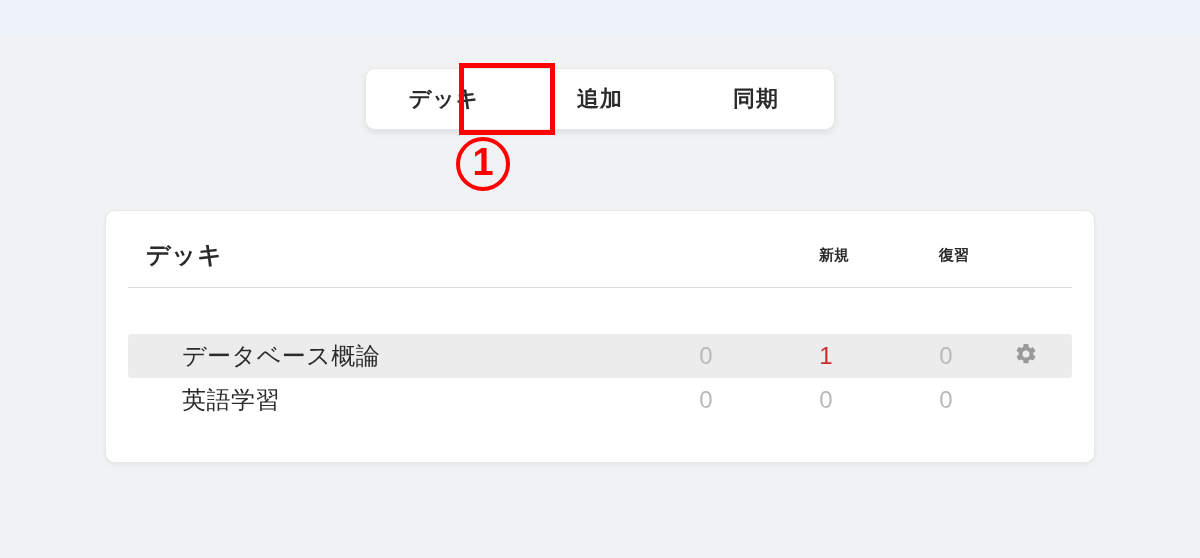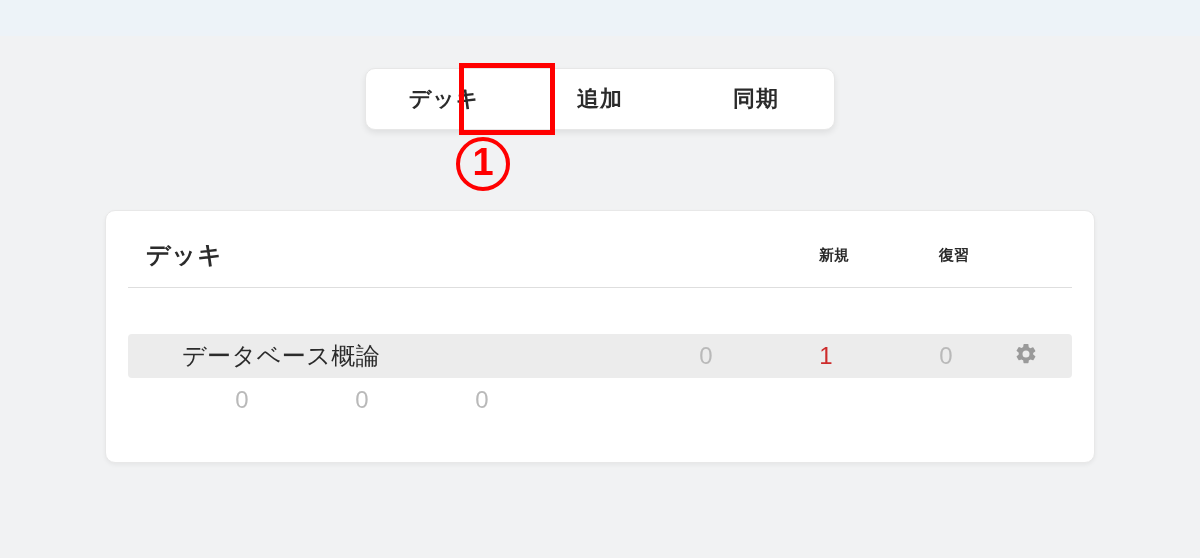--- a/index.html
+++ b/index.html
@@ -166,20 +166,21 @@
       <div class="gear">
         <span>
           <svg viewBox="0 0 24 24">
               <path d="M19.14 12.94a7.14 7.14 0 0 0 .06-.94 7.14 7.14 0 0 0-.06-.94l2.03-1.58a.5.5 0 0 0 .12-.64l-1.92-3.32a.5.5 0 0 0-.6-.22l-2.39.96a7.03 7.03 0 0 0-1.62-.94l-.36-2.54A.5.5 0 0 0 14 2h-4a.5.5 0 0 0-.49.42l-.36 2.54c-.58.24-1.12.55-1.62.94l-2.39-.96a.5.5 0 0 0-.6.22L2.62 8.48a.5.5 0 0 0 .12.64l2.03 1.58c-.04.31-.06.63-.06.94s.02.63.06.94l-2.03 1.58a.5.5 0 0 0-.12.64l1.92 3.32c.13.22.39.31.6.22l2.39-.96c.5.39 1.04.7 1.62.94l.36 2.54c.04.24.25.42.49.42h4c.24 0 .45-.18.49-.42l.36-2.54c.58-.24 1.12-.55 1.62-.94l2.39.96c.21.09.47 0 .6-.22l1.92-3.32a.5.5 0 0 0-.12-.64l-2.03-1.58zM12 15.5A3.5 3.5 0 1 1 15.5 12 3.5 3.5 0 0 1 12 15.5z"></path>
             </svg>
         </span>
       </div>
     </div>
 
     <div class="deck-row">
+      <div class="name">英語学習</div>
       <div class="num">0</div>
       <div class="num">0</div>
       <div class="num">0</div>
       <div class="gear"></div>
     </div>
 
   </div>
 </div>
 
 </body></html>

